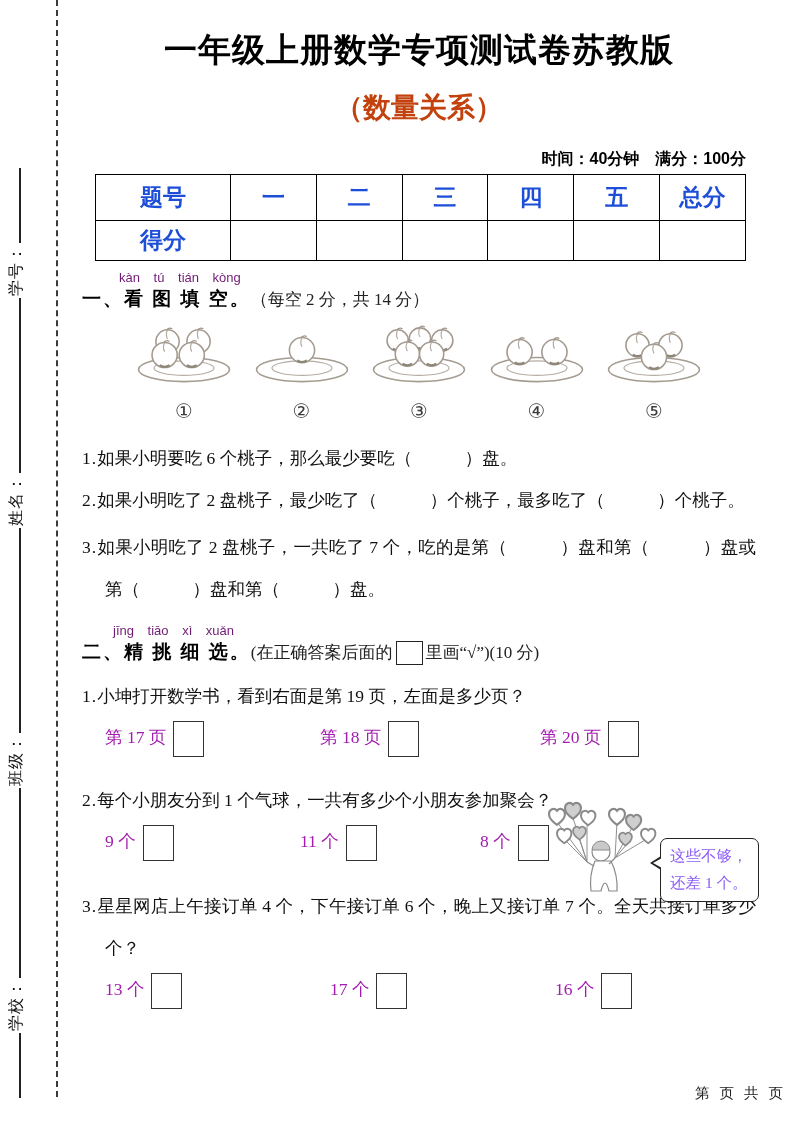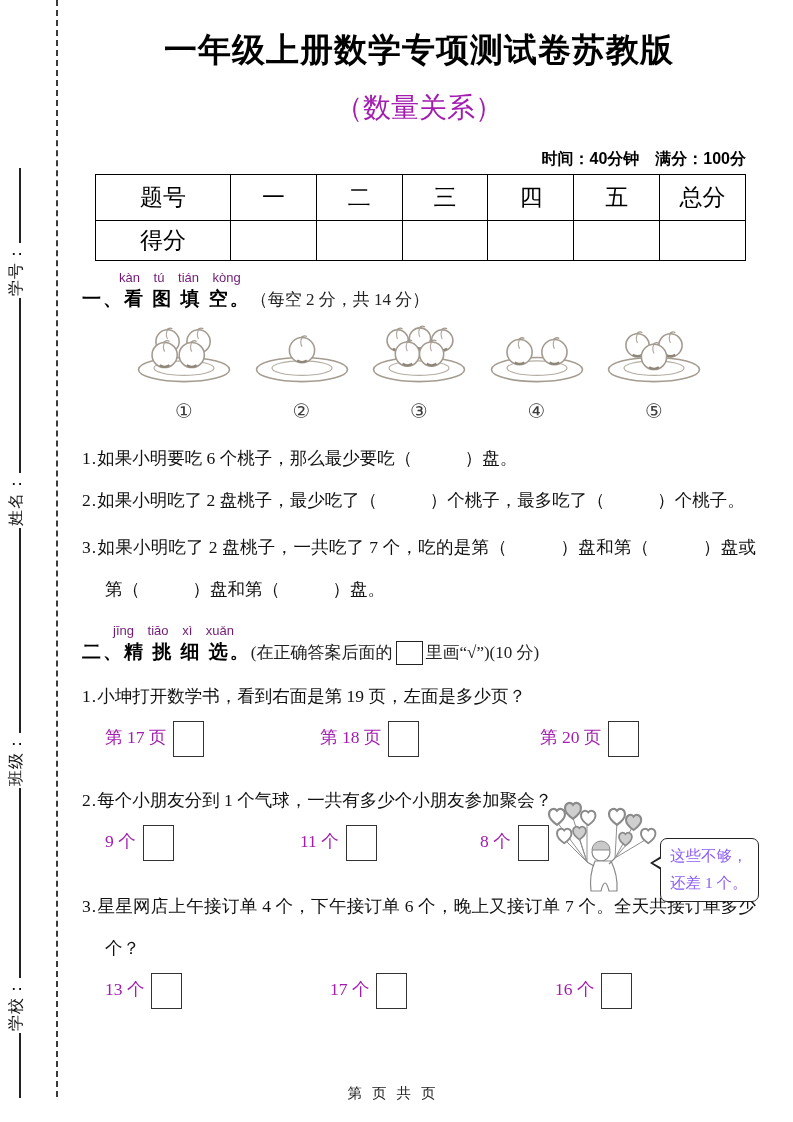--- a/index.html
+++ b/index.html
@@ -20,30 +20,30 @@
     font-family:"Liberation Serif","DejaVu Serif",serif;
   }
   .slabel { margin:0 2px; letter-spacing:1px; }
   .sblank { display:inline-block; height:0.95em; border-bottom:2px solid #222; }
 
   
   .main { position:absolute; left:82px; top:18px; width:674px; }
   .title { text-align:center; font-family:"Liberation Sans","DejaVu Sans",sans-serif;
     font-weight:bold; font-size:33px; letter-spacing:1px; color:#000; margin-top:10px; }
   .subtitle { text-align:center; font-family:"Liberation Sans","DejaVu Sans",sans-serif;
-    font-weight:normal; font-size:28px; color:#a21caf; margin-top:16px; }
+    font-weight:bold; font-size:28px; color:#c2410c; margin-top:16px; }
   .info-line { text-align:right; font-family:"Liberation Sans","DejaVu Sans",sans-serif;
     font-weight:bold; font-size:16px; color:#000; margin-top:22px; padding-right:10px; }
 
   
   table.score { border-collapse:collapse; margin-left:13px; margin-top:4px;
     width:651px; table-layout:fixed;
     font-family:"Liberation Sans","DejaVu Sans",sans-serif; }
   table.score td { border:1.5px solid #000; text-align:center; vertical-align:middle;
-    font-size:23px; font-weight:normal; color:#000000; }
+    font-size:23px; font-weight:bold; color:#1d4ed8; }
   table.score tr.r1 td { height:46px; }
   table.score tr.r2 td { height:40px; }
   table.score col.c0 { width:135px; }
 
   
   .pinyin { color:#701a75; font-size:13px; word-spacing:10px;
     font-family:"Liberation Sans","DejaVu Sans",sans-serif; margin-left:37px; }
   .sec-head { font-size:19px; color:#000; margin-top:1px; }
   .sec-head .sec-title { font-weight:bold; letter-spacing:2px;
     font-family:"Liberation Sans","DejaVu Sans",sans-serif; }
@@ -74,21 +74,21 @@
     border:1.5px solid #222; border-radius:7px; background:#fff;
     padding:3px 7px 5px 9px; font-size:15.5px; line-height:27px; color:#8b5cf6; }
   .bubble:before { content:""; position:absolute; left:-11px; top:17px; width:0; height:0;
     border-top:7px solid transparent; border-bottom:7px solid transparent;
     border-right:11px solid #222; }
   .bubble:after { content:""; position:absolute; left:-8px; top:19px; width:0; height:0;
     border-top:5px solid transparent; border-bottom:5px solid transparent;
     border-right:9px solid #fff; }
 
   
-  .footer { position:absolute; left:0; right:0; top:1084px; text-align:center;
+  .footer { position:absolute; left:0; right:0; top:1084px; text-align:right;
     font-size:14.5px; letter-spacing:10px; color:#222;
     font-family:"Liberation Sans","DejaVu Sans",sans-serif; }
 </style>
 </head>
 <body>
 
 <div class="page">
 
   <div class="dash-line"></div>
   <div class="sidebar-strip">

